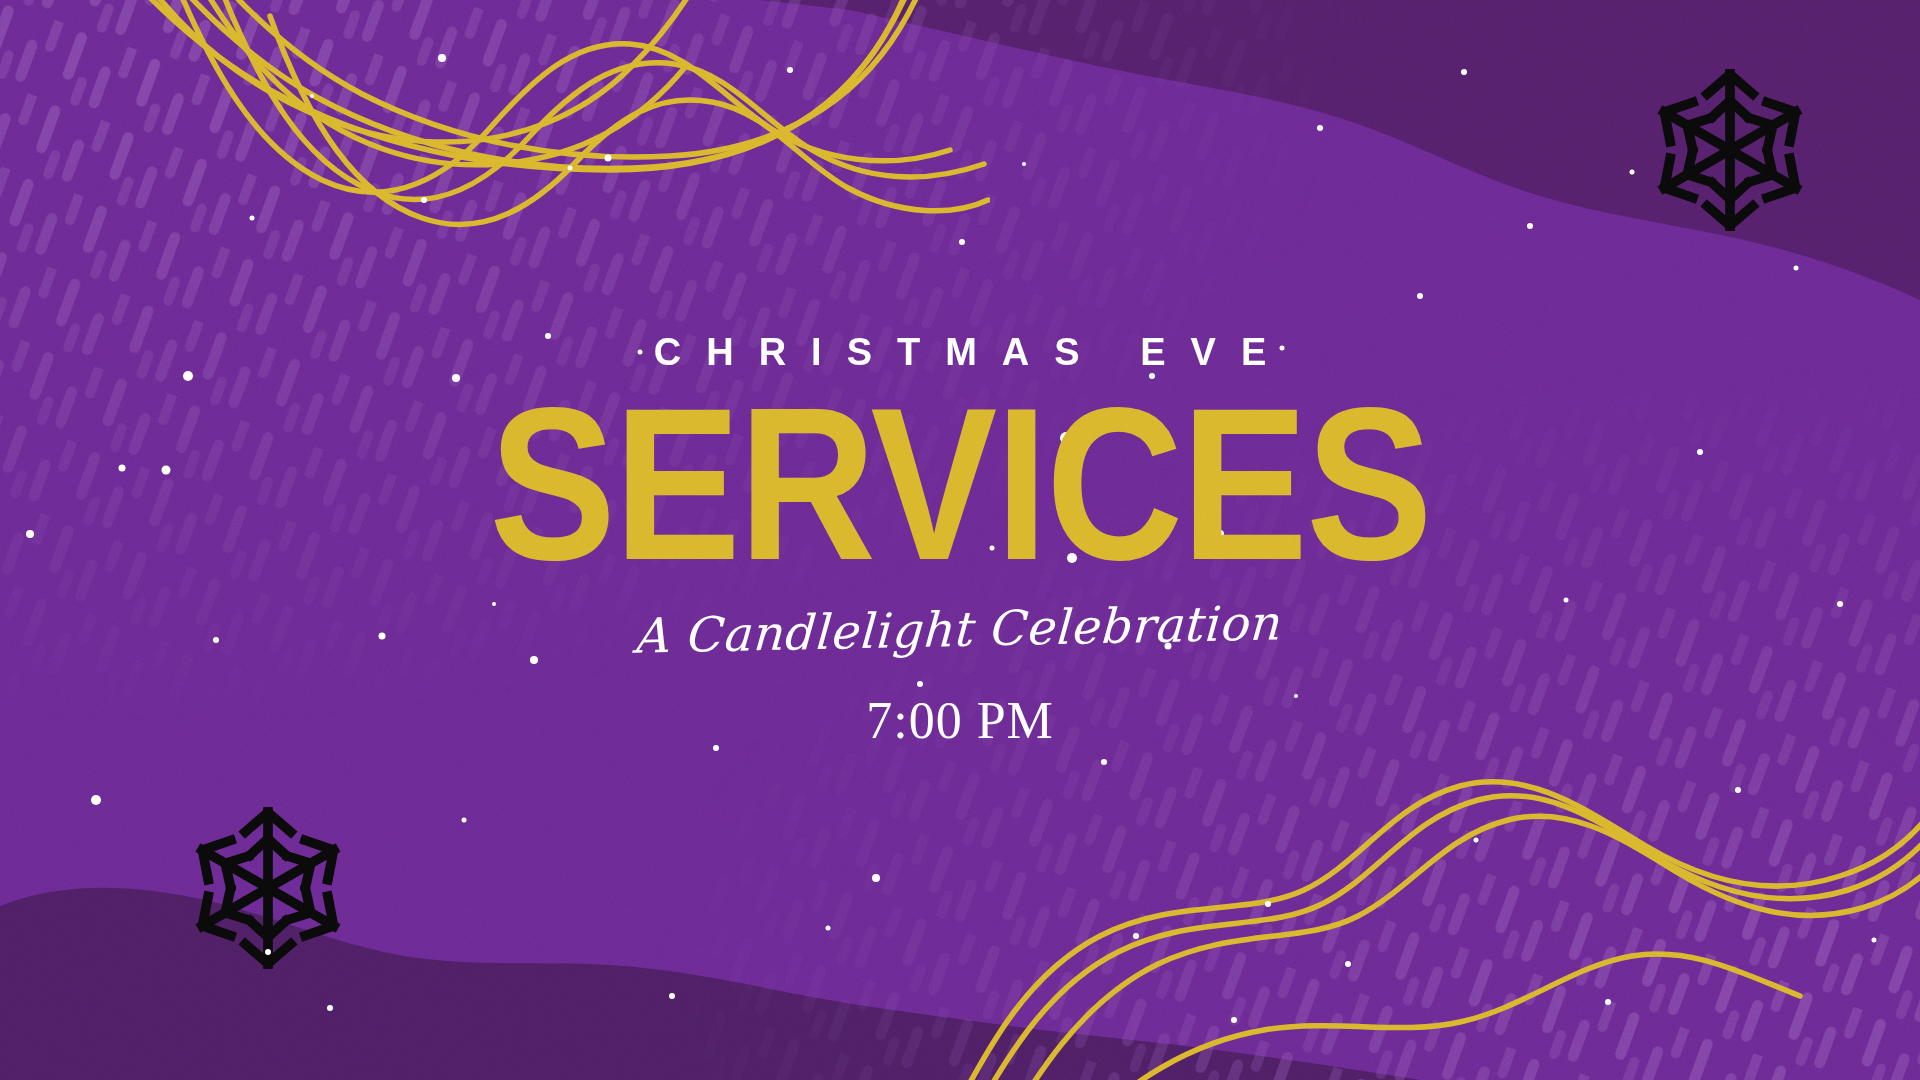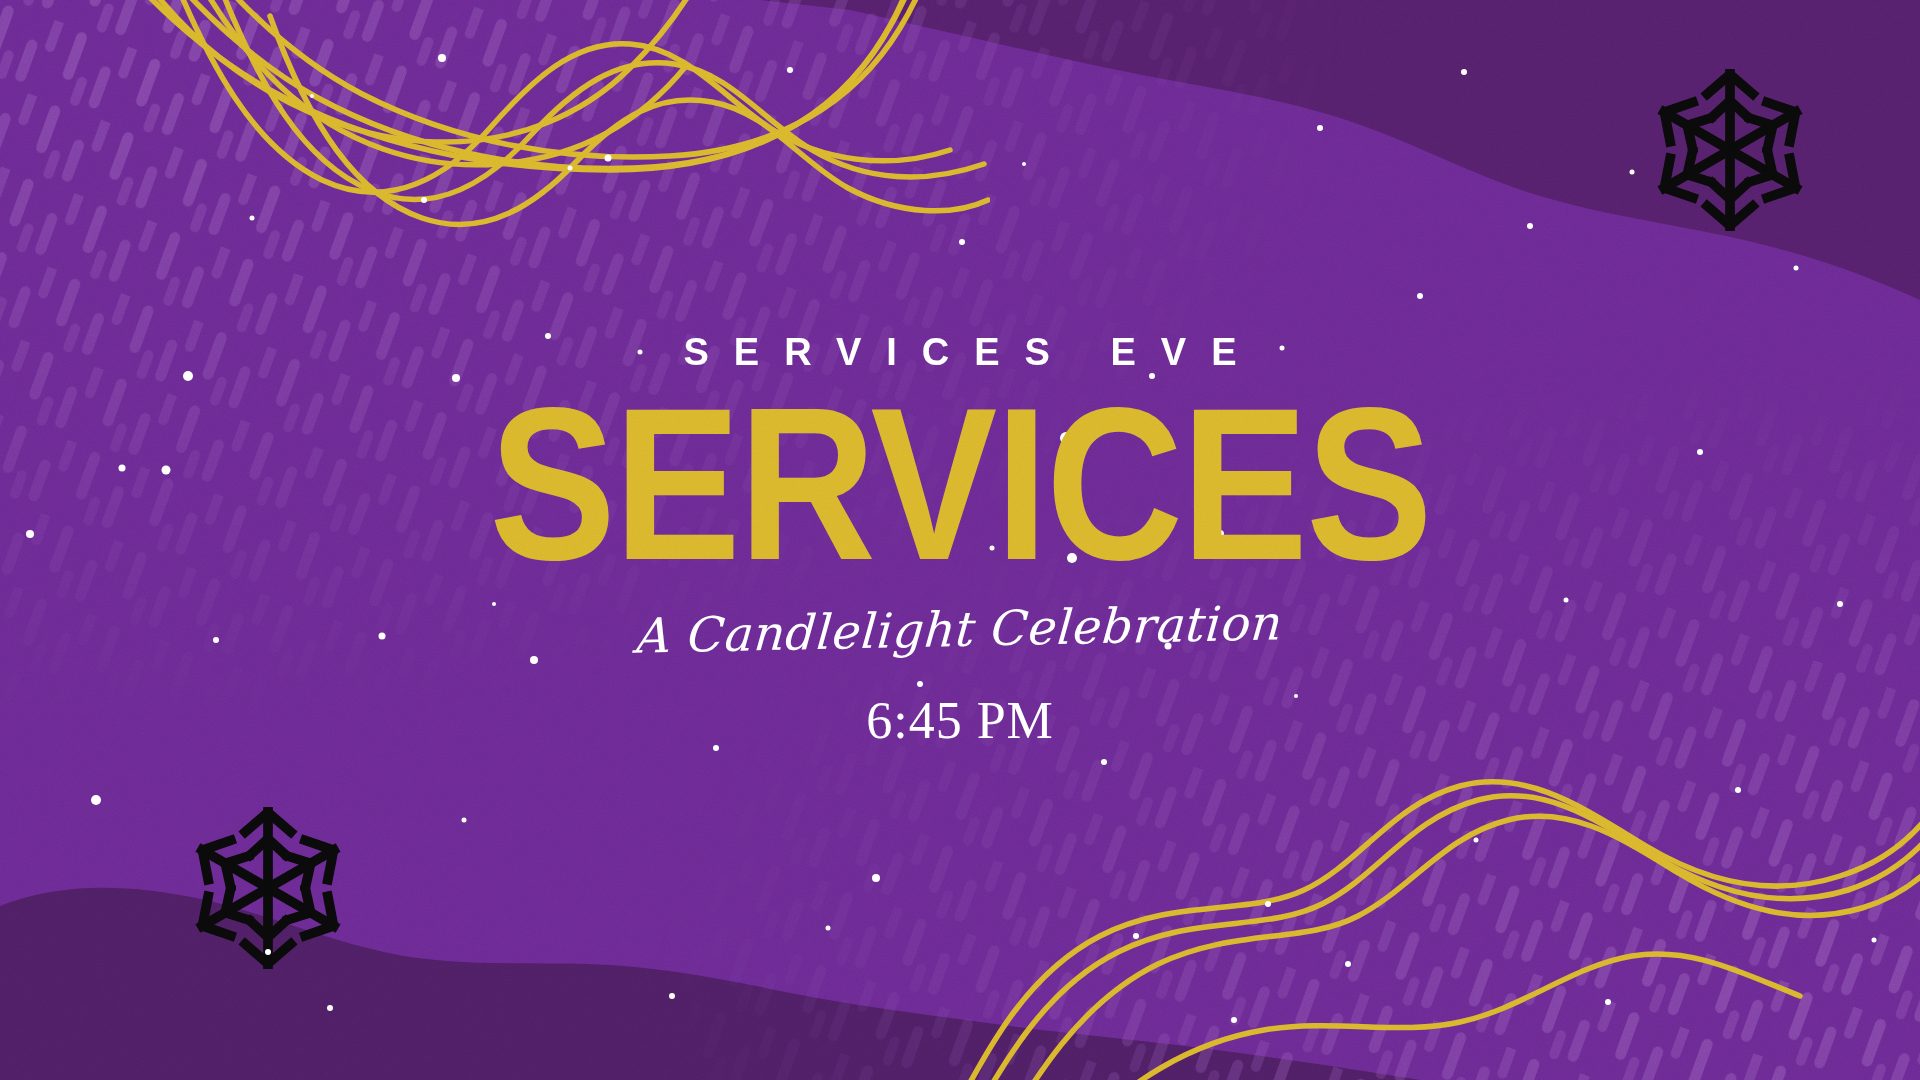--- a/index.html
+++ b/index.html
@@ -377,27 +377,27 @@
       <circle cx="1632" cy="172" r="2.5"></circle>
       <circle cx="1700" cy="452" r="3"></circle>
       <circle cx="1738" cy="790" r="3"></circle>
       <circle cx="1796" cy="268" r="2.5"></circle>
       <circle cx="1840" cy="604" r="3"></circle>
       <circle cx="1874" cy="940" r="2.5"></circle>
     </g>
   </svg>
 
   <div class="content">
-    <div class="eyebrow">SERVICES EVE</div>
+    <div class="eyebrow">CHRISTMAS EVE</div>
 
     <div class="headline">SERVICES</div>
 
     <div class="script">A Candlelight Celebration</div>
 
-    <div class="time">6:45 PM</div>
+    <div class="time">7:00 PM</div>
   </div>
 
   <svg class="layer grain" viewBox="0 0 1920 1080" preserveAspectRatio="none" style="z-index:60">
     <filter id="gr2">
       <feTurbulence type="fractalNoise" baseFrequency="0.9" numOctaves="4" seed="12"></feTurbulence>
       <feColorMatrix type="saturate" values="0"></feColorMatrix>
       <feComponentTransfer>
           <feFuncA type="linear" slope="0.42"></feFuncA>
         </feComponentTransfer>
     </filter>

